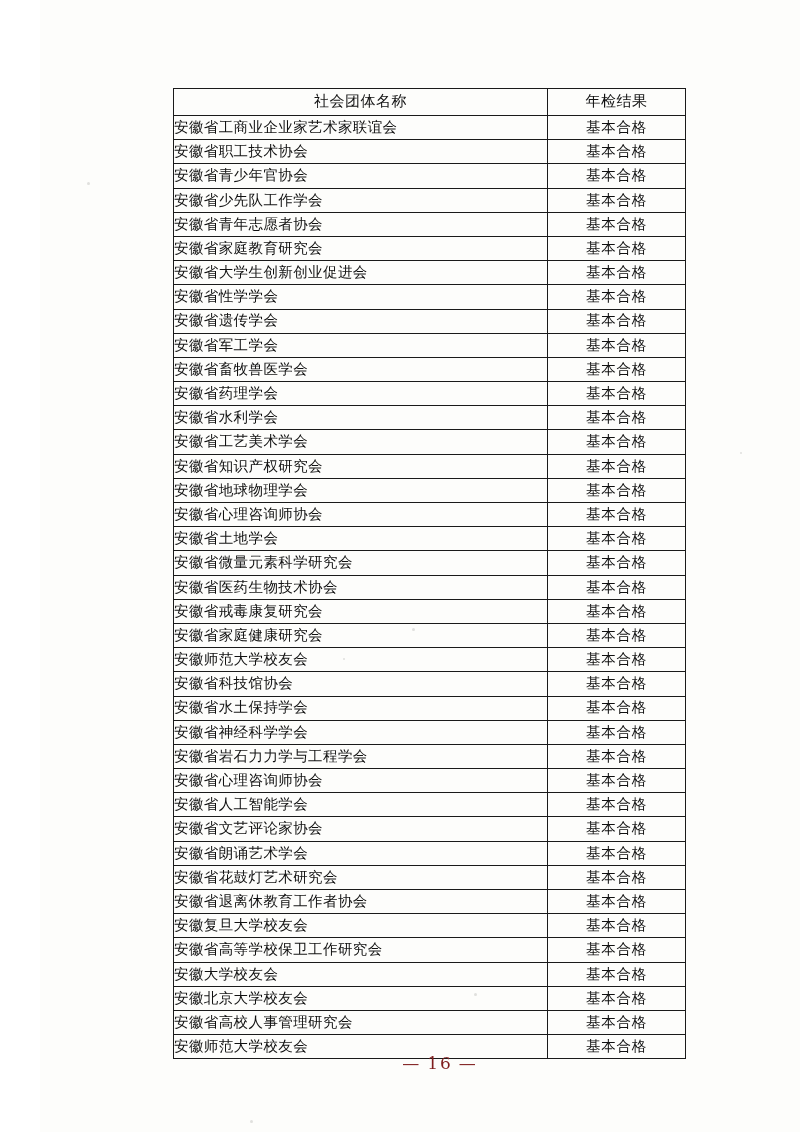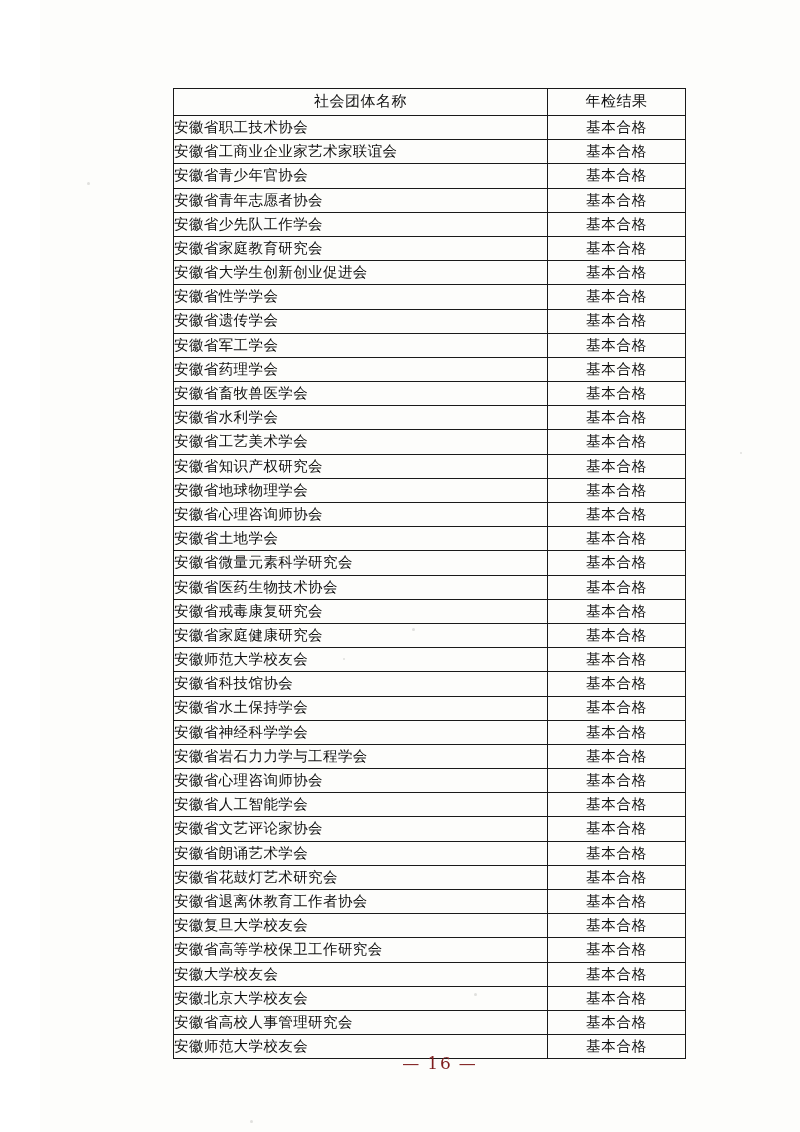--- a/index.html
+++ b/index.html
@@ -100,65 +100,65 @@
         <col class="c-result">
       </colgroup>
       <thead>
         <tr>
           <th>社会团体名称</th>
           <th>年检结果</th>
         </tr>
       </thead>
       <tbody id="table-body">
           <tr>
+            <td class="name">安徽省工商业企业家艺术家联谊会</td>
+            <td class="result">基本合格</td>
+          </tr>
+          <tr>
             <td class="name">安徽省职工技术协会</td>
             <td class="result">基本合格</td>
           </tr>
           <tr>
-            <td class="name">安徽省工商业企业家艺术家联谊会</td>
-            <td class="result">基本合格</td>
-          </tr>
-          <tr>
             <td class="name">安徽省青少年官协会</td>
             <td class="result">基本合格</td>
           </tr>
           <tr>
+            <td class="name">安徽省少先队工作学会</td>
+            <td class="result">基本合格</td>
+          </tr>
+          <tr>
             <td class="name">安徽省青年志愿者协会</td>
             <td class="result">基本合格</td>
           </tr>
           <tr>
-            <td class="name">安徽省少先队工作学会</td>
-            <td class="result">基本合格</td>
-          </tr>
-          <tr>
             <td class="name">安徽省家庭教育研究会</td>
             <td class="result">基本合格</td>
           </tr>
           <tr>
             <td class="name">安徽省大学生创新创业促进会</td>
             <td class="result">基本合格</td>
           </tr>
           <tr>
             <td class="name">安徽省性学学会</td>
             <td class="result">基本合格</td>
           </tr>
           <tr>
             <td class="name">安徽省遗传学会</td>
             <td class="result">基本合格</td>
           </tr>
           <tr>
             <td class="name">安徽省军工学会</td>
             <td class="result">基本合格</td>
           </tr>
           <tr>
+            <td class="name">安徽省畜牧兽医学会</td>
+            <td class="result">基本合格</td>
+          </tr>
+          <tr>
             <td class="name">安徽省药理学会</td>
-            <td class="result">基本合格</td>
-          </tr>
-          <tr>
-            <td class="name">安徽省畜牧兽医学会</td>
             <td class="result">基本合格</td>
           </tr>
           <tr>
             <td class="name">安徽省水利学会</td>
             <td class="result">基本合格</td>
           </tr>
           <tr>
             <td class="name">安徽省工艺美术学会</td>
             <td class="result">基本合格</td>
           </tr>

